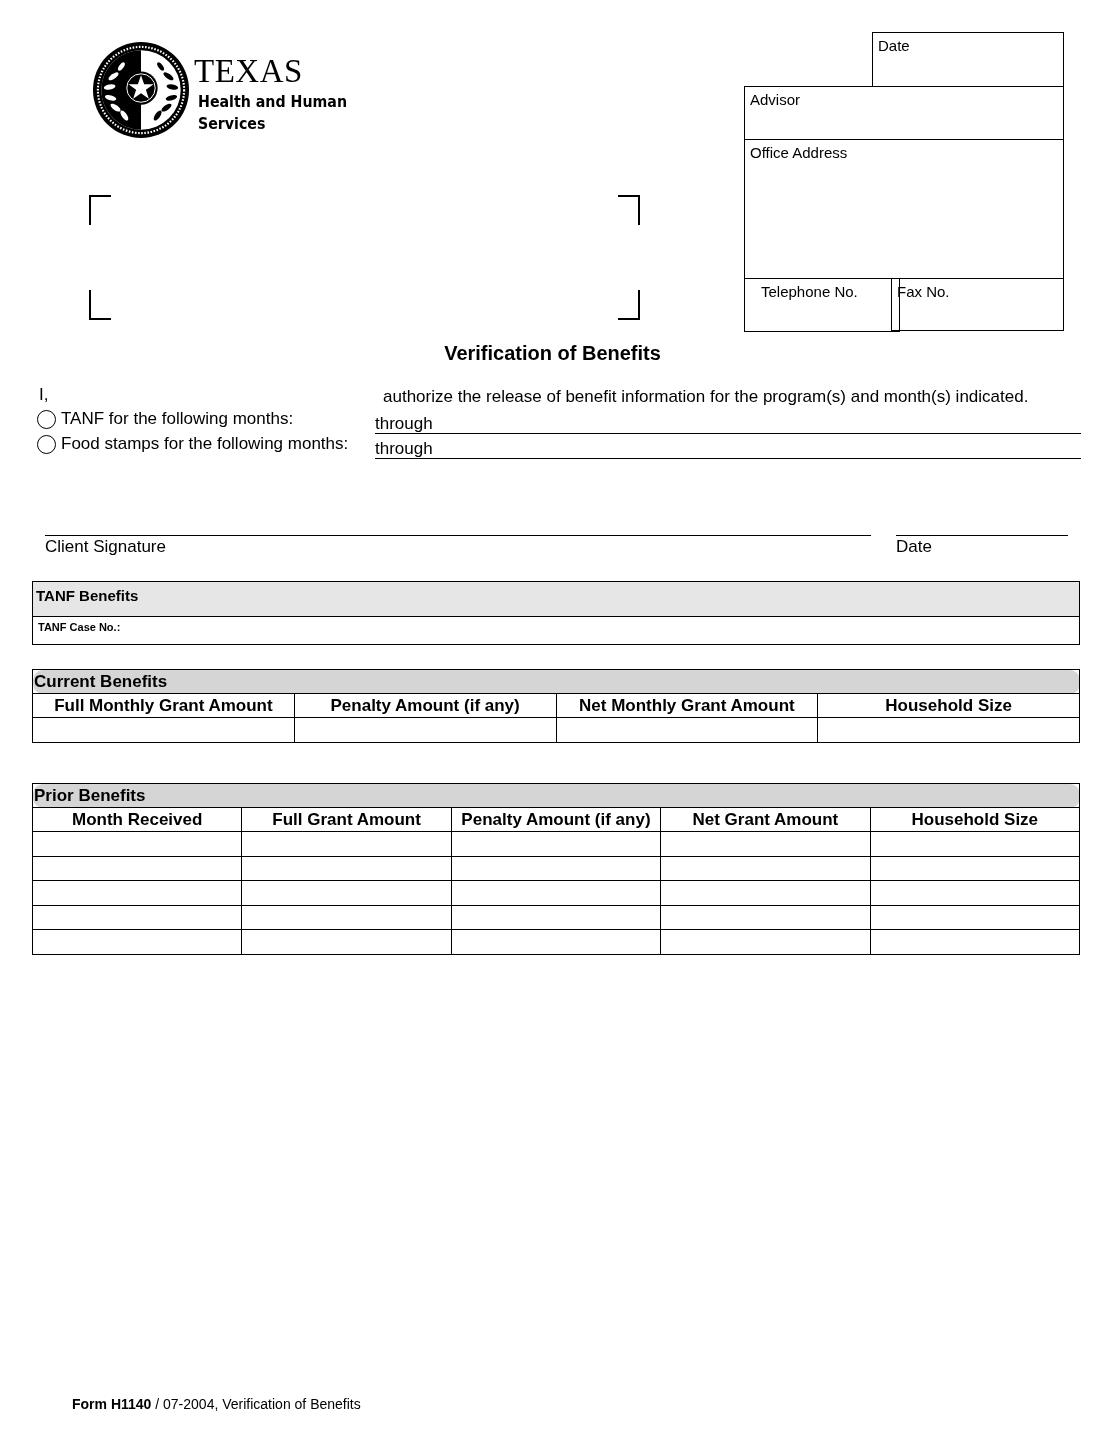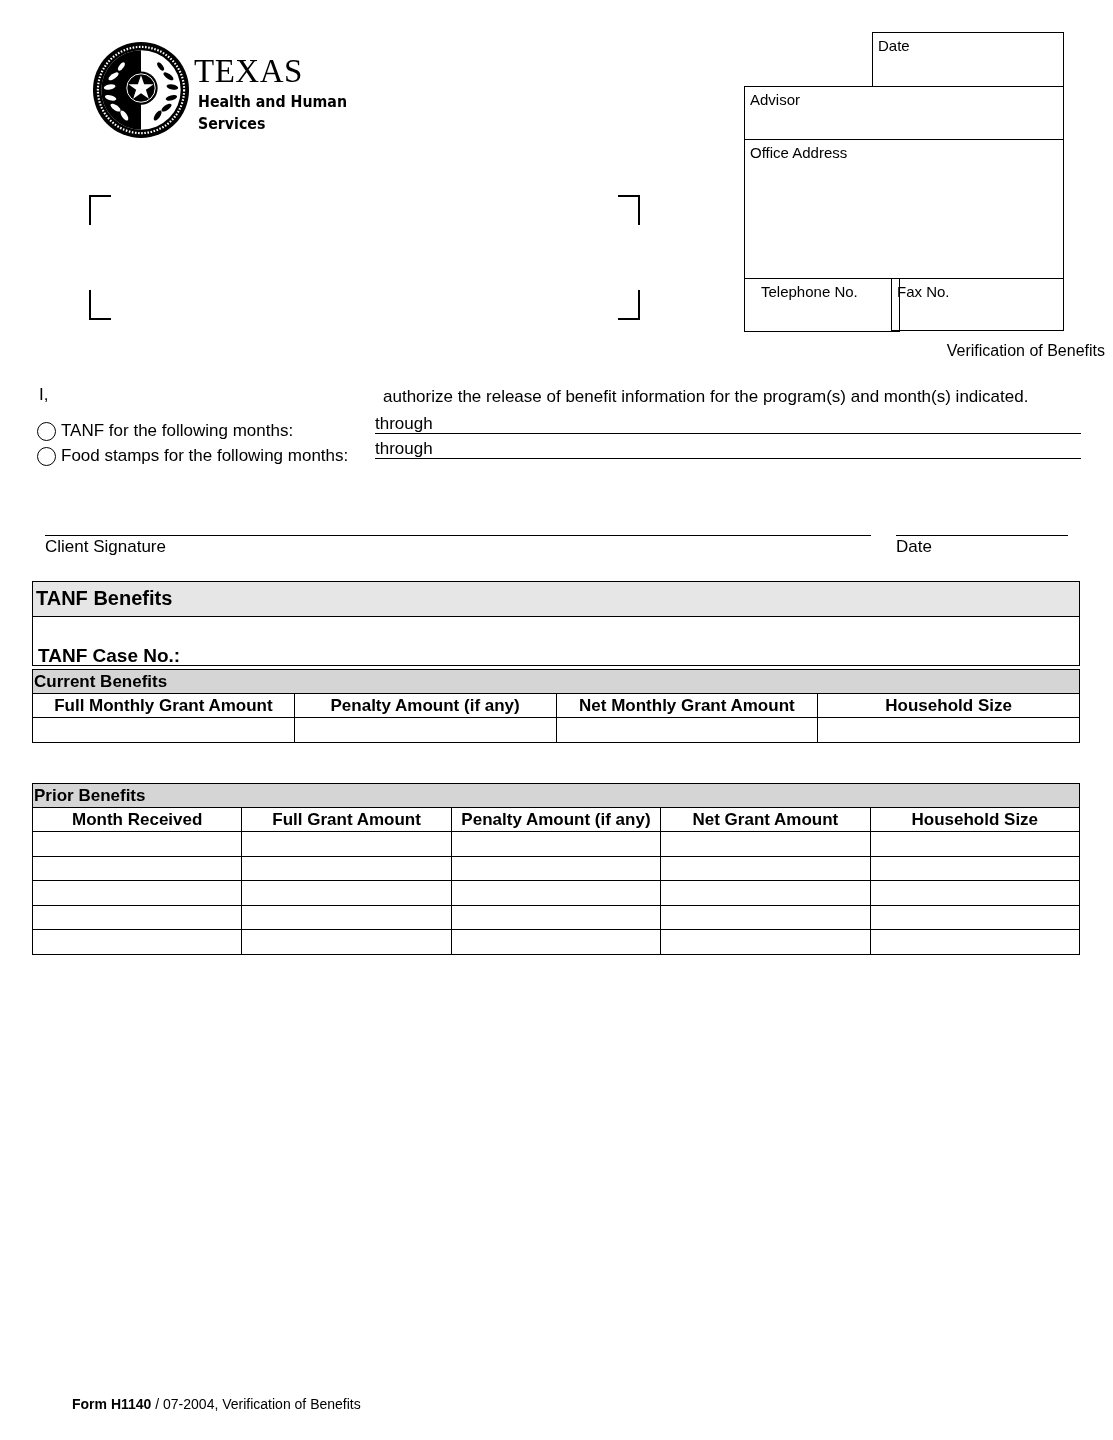--- a/index.html
+++ b/index.html
@@ -36,29 +36,29 @@
     
     .box { position: absolute; border: 1px solid #000; font-size: 15px; padding: 4px 5px; }
     .box.date { left: 872px; top: 32px; width: 192px; height: 55px; }
     .box.advisor { left: 744px; top: 86px; width: 320px; height: 54px; }
     .box.office { left: 744px; top: 139px; width: 320px; height: 140px; }
     .box.phone { left: 744px; top: 278px; width: 156px; height: 54px; padding-left: 16px; }
     .box.fax { left: 891px; top: 278px; width: 173px; height: 53px; }
 
     
     .title {
-      position: absolute; left: 0; top: 342px; width: 1105px; text-align: right;
-      font-size: 16px; font-weight: normal;
+      position: absolute; left: 0; top: 342px; width: 1105px; text-align: center;
+      font-size: 20px; font-weight: bold;
     }
 
     
     .txt { position: absolute; font-size: 17px; white-space: nowrap; }
     .i-label { left: 39px; top: 385px; }
     .authorize { left: 383px; top: 387px; }
-    .radio-row { position: absolute; left: 37px; display: flex; align-items: center; font-size: 17px; white-space: nowrap; margin-top: 12px; }
+    .radio-row { position: absolute; left: 37px; display: flex; align-items: center; font-size: 17px; white-space: nowrap; }
     .radio-row.tanf { top: 409px; }
     .radio-row.food { top: 434px; align-items: flex-end; }
     .radio {
       width: 19px; height: 19px; border: 1.3px solid #000; border-radius: 50%;
       margin-right: 5px; background: #fff; cursor: pointer;
     }
     .month-line {
       position: absolute; left: 375px; width: 706px; height: 24px;
       border-bottom: 1.3px solid #000; text-align: left; font-size: 17px; line-height: 28px;
     }
@@ -66,36 +66,36 @@
     .month-line.food { top: 435px; }
 
     
     .sig-line { position: absolute; top: 535px; border-top: 1.3px solid #000; font-size: 17px; padding-top: 1px; }
     .sig-line.client { left: 45px; width: 826px; }
     .sig-line.date { left: 896px; width: 172px; }
 
     
     .tanf-block { position: absolute; left: 32px; top: 581px; width: 1048px; border: 1.3px solid #000; }
     .tanf-block .hdr {
-      background: #e6e6e6; height: 35px; font-size: 20px; font-weight: bold; padding: 5px 3px;
+      background: #e6e6e6; height: 35px; font-size: 15px; font-weight: bold; padding: 5px 3px;
       border-bottom: 1.3px solid #000;
     }
     .tanf-block .case {
-      height: 27px; font-size: 19px; font-weight: bold; padding: 20px 5px; margin-top: 8px;
+      height: 27px; font-size: 11px; font-weight: bold; padding: 4px 5px;
     }
 
     
     table.grid {
       position: absolute; left: 32px; width: 1048px; border-collapse: collapse;
       table-layout: fixed; font-size: 17px;
     }
     table.grid td, table.grid th { border: 1.3px solid #000; }
     table.grid .section th {
       background: #d5d5d5; text-align: left; font-weight: bold; font-size: 17px;
-      height: 24px; padding: 0 1px; line-height: 22px;
+      height: 24px; padding: 0 1px; line-height: 22px; border-radius: 10px;
     }
     table.grid .colhdr th { font-weight: bold; text-align: center; height: 24px; padding: 0; white-space: nowrap; }
     table.grid td { height: 24.5px; }
     table.current { top: 669px; }
     table.prior { top: 783px; padding-left: 37px; }
 
     
     .footer { position: absolute; left: 40px; top: 1396px; font-size: 14px; white-space: nowrap; }
     .footer b { font-weight: bold; margin-left: 32px; }
   </style>

